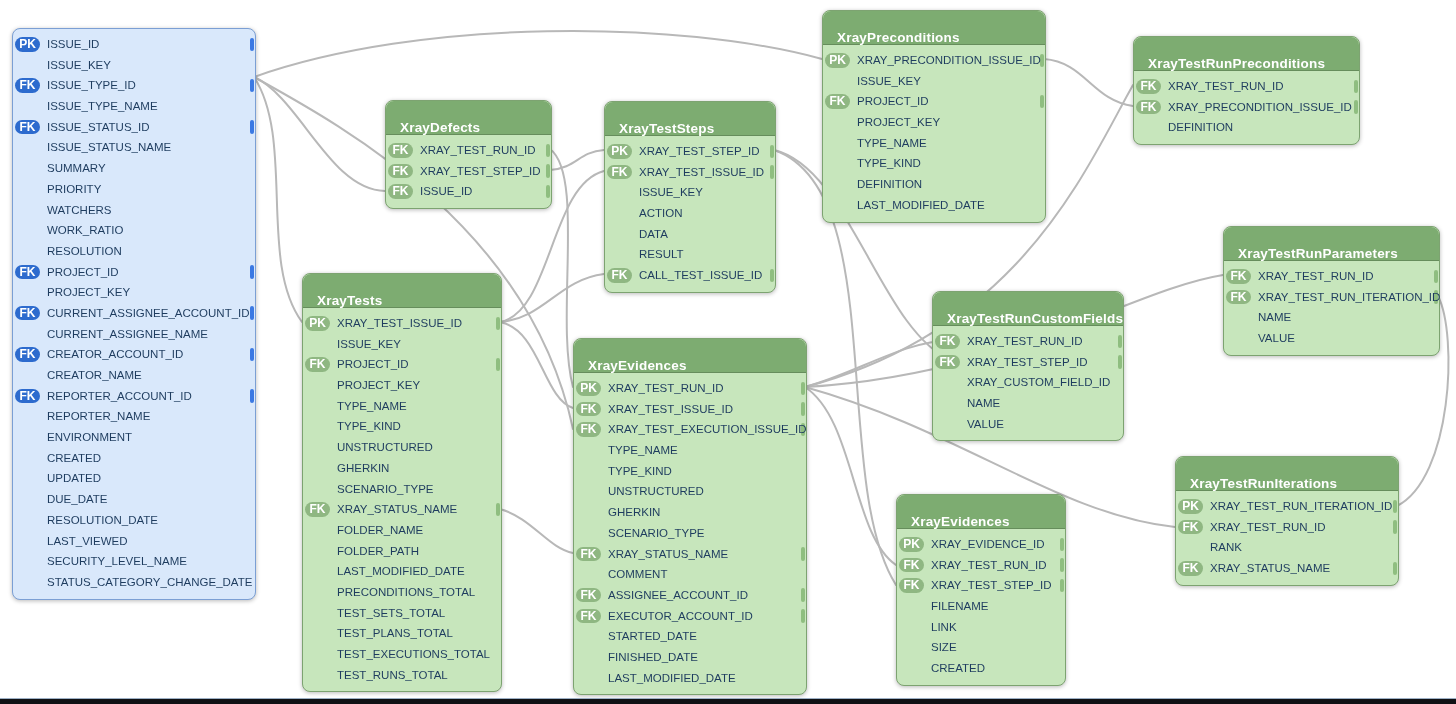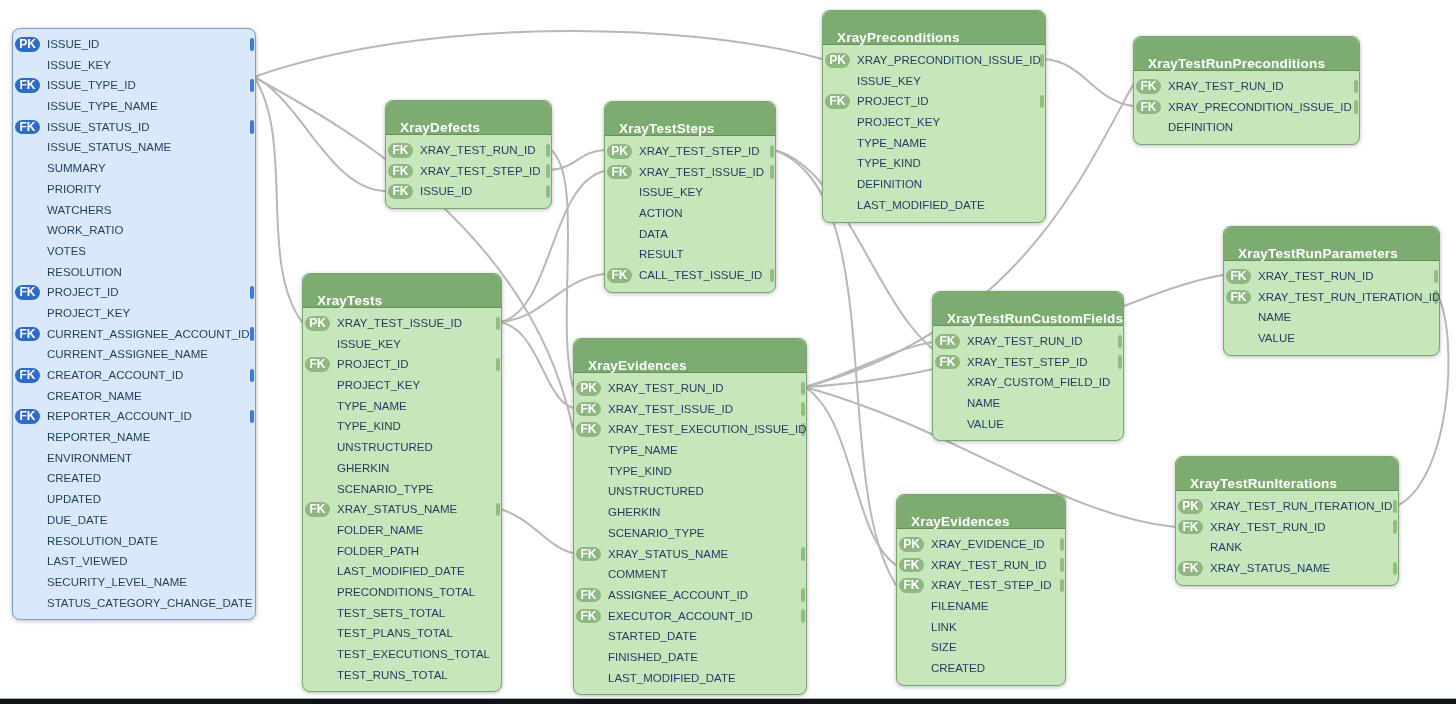--- a/index.html
+++ b/index.html
@@ -92,23 +92,20 @@
         <div class="row">
           <span class="fname">PRIORITY</span>
         </div>
         <div class="row">
           <span class="fname">WATCHERS</span>
         </div>
         <div class="row">
           <span class="fname">WORK_RATIO</span>
         </div>
         <div class="row">
-          <span class="fname">VOTES</span>
-        </div>
-        <div class="row">
           <span class="fname">RESOLUTION</span>
         </div>
         <div class="row">
           <span class="pill">FK</span>
           <span class="stub"></span>
           <span class="fname">PROJECT_ID</span>
         </div>
         <div class="row">
           <span class="fname">PROJECT_KEY</span>
         </div>

